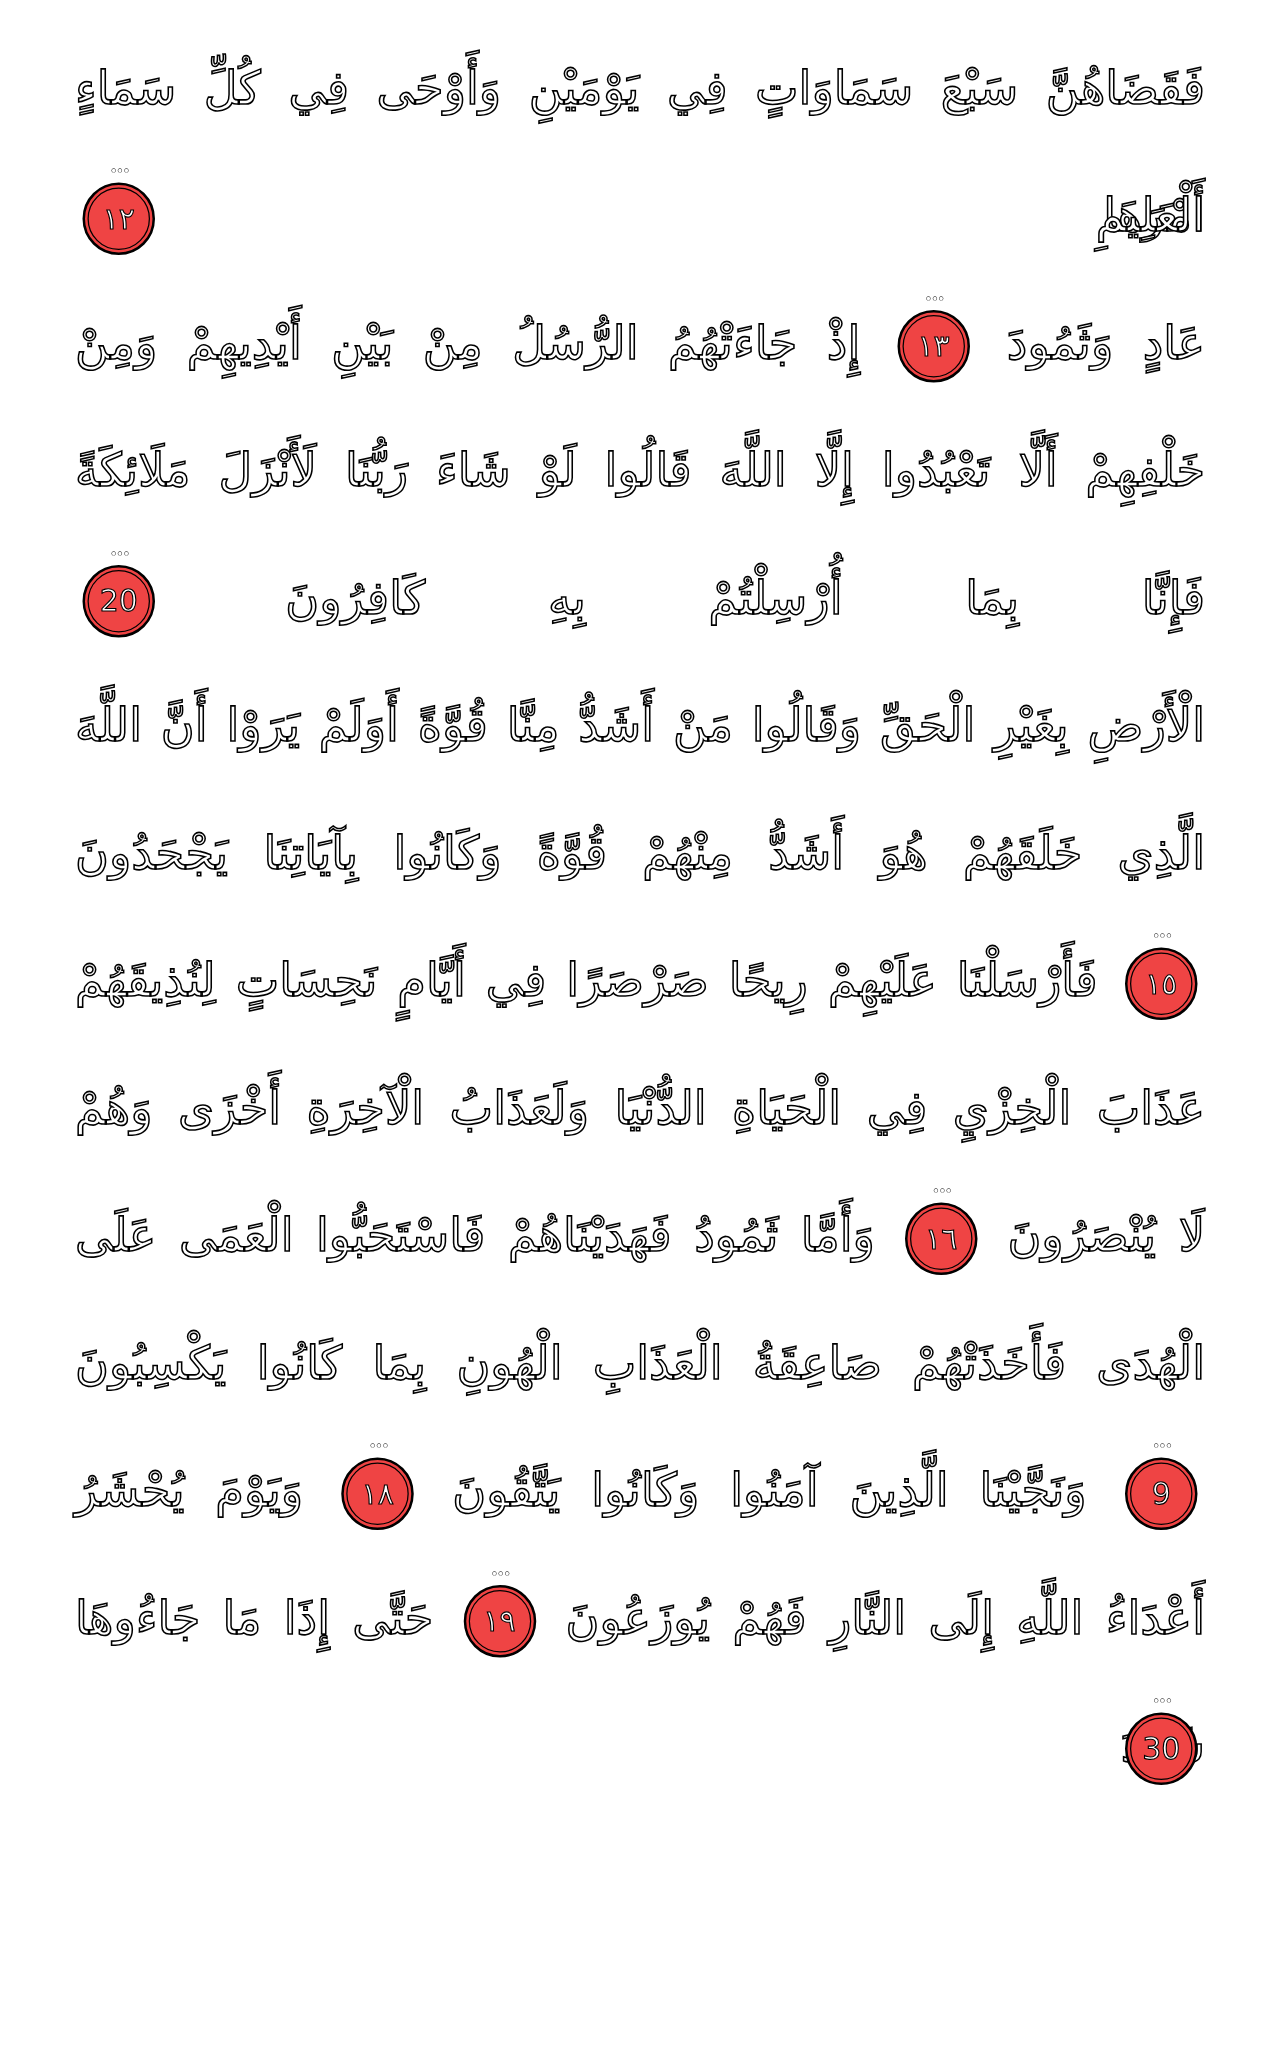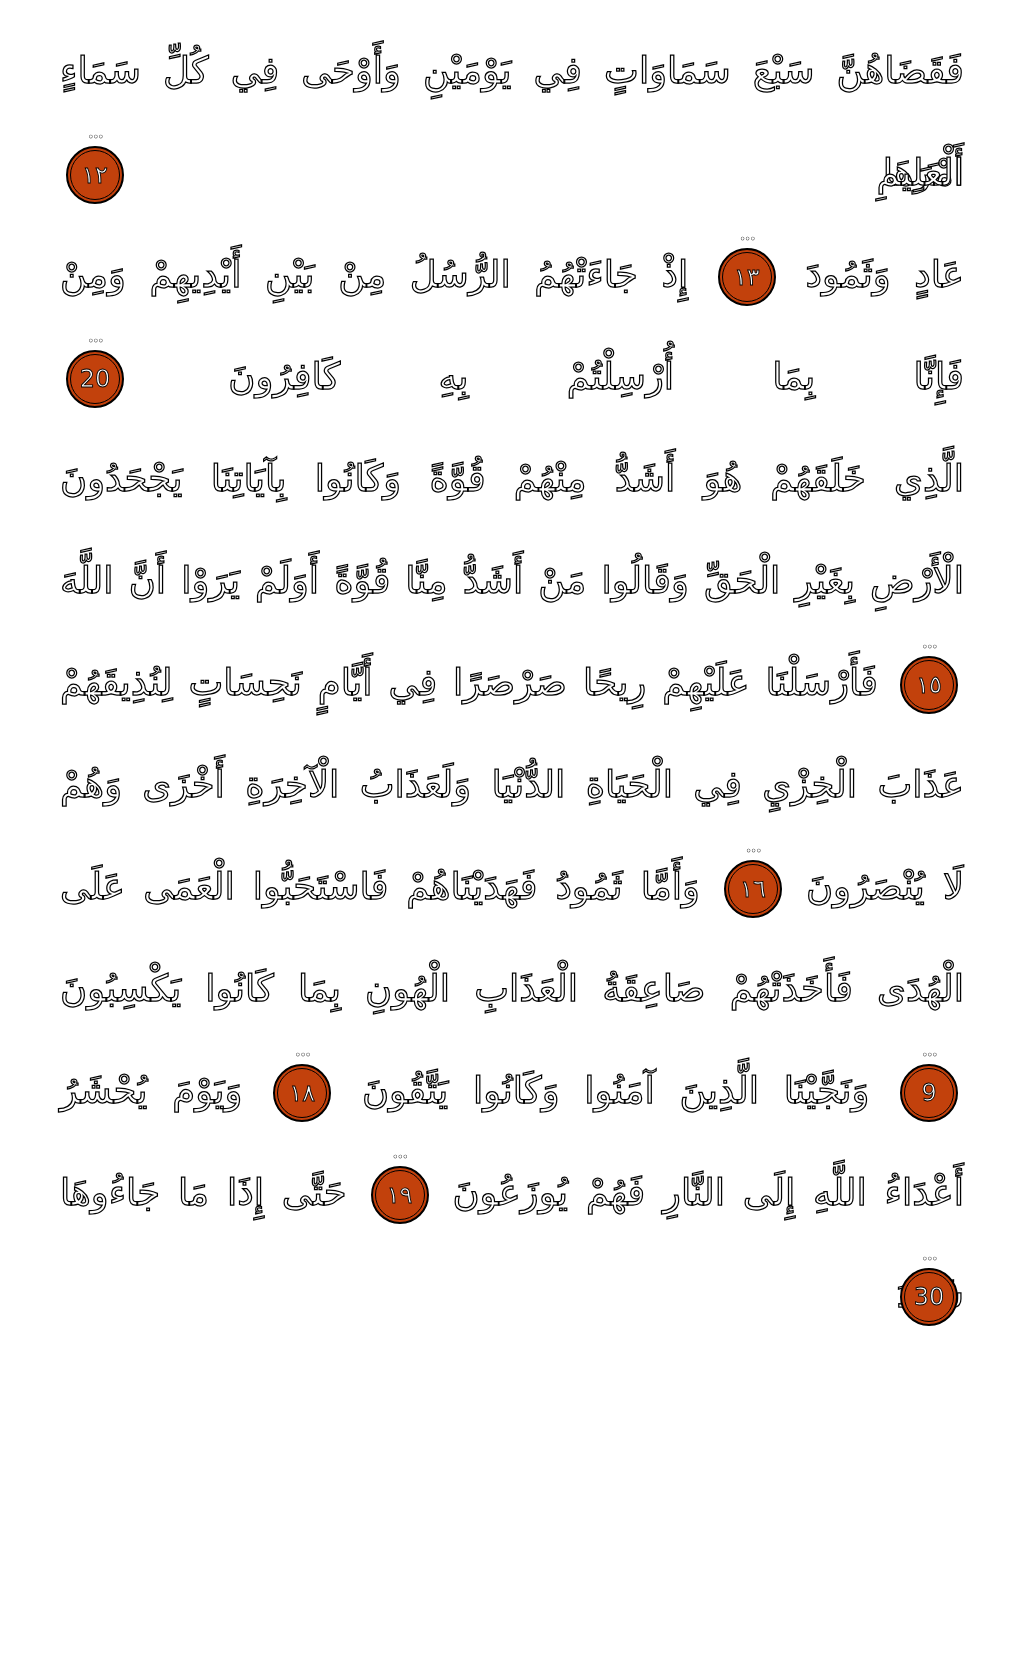--- a/index.html
+++ b/index.html
@@ -47,21 +47,21 @@
     display: inline-flex;
     align-items: center;
     justify-content: center;
     box-sizing: border-box;
     width: 58px; height: 58px;
     border: 2.5px solid #000000;
     border-radius: 50%;
     position: relative;
     vertical-align: middle;
     margin: 0 6px;
-    background: #c2410c;
+    background: #ef4444;
   }
   .ayah-marker::after {        
     content: "";
     position: absolute;
     inset: 2px;
     border: 1px solid #000000;
     border-radius: 50%;
     pointer-events: none;
   }
   .ayah-marker::before {       
@@ -89,25 +89,26 @@
 
 <div class="mushaf-page">
   <div class="mushaf-text-block" dir="rtl">
       <div class="mushaf-line"><span class="ayah-text outlined">فَقَضَاهُنَّ سَبْعَ سَمَاوَاتٍ فِي يَوْمَيْنِ وَأَوْحَى فِي كُلِّ سَمَاءٍ أَمْرَهَا</span> </div>
       <div class="mushaf-line"><span class="ayah-text outlined">الْعَلِيمِ</span> <span class="ayah-marker">
           <span class="ayah-marker-number outlined">١٢</span>
         </span>  </div>
       <div class="mushaf-line"><span class="ayah-text outlined">عَادٍ وَثَمُودَ</span> <span class="ayah-marker">
           <span class="ayah-marker-number outlined">١٣</span>
         </span> <span class="ayah-text outlined">إِذْ جَاءَتْهُمُ الرُّسُلُ مِنْ بَيْنِ أَيْدِيهِمْ وَمِنْ</span> </div>
+      <div class="mushaf-line"><span class="ayah-text outlined">خَلْفِهِمْ أَلَّا تَعْبُدُوا إِلَّا اللَّهَ قَالُوا لَوْ شَاءَ رَبُّنَا لَأَنْزَلَ مَلَائِكَةً</span> </div>
       <div class="mushaf-line"><span class="ayah-text outlined">فَإِنَّا بِمَا أُرْسِلْتُمْ بِهِ كَافِرُونَ</span> <span class="ayah-marker">
           <span class="ayah-marker-number outlined">20</span>
         </span>  </div>
+      <div class="mushaf-line"><span class="ayah-text outlined">الْأَرْضِ بِغَيْرِ الْحَقِّ وَقَالُوا مَنْ أَشَدُّ مِنَّا قُوَّةً أَوَلَمْ يَرَوْا أَنَّ اللَّهَ</span> </div>
       <div class="mushaf-line"><span class="ayah-text outlined">الَّذِي خَلَقَهُمْ هُوَ أَشَدُّ مِنْهُمْ قُوَّةً وَكَانُوا بِآيَاتِنَا يَجْحَدُونَ</span> </div>
-      <div class="mushaf-line"><span class="ayah-text outlined">الْأَرْضِ بِغَيْرِ الْحَقِّ وَقَالُوا مَنْ أَشَدُّ مِنَّا قُوَّةً أَوَلَمْ يَرَوْا أَنَّ اللَّهَ</span> </div>
       <div class="mushaf-line"><span class="ayah-marker">
           <span class="ayah-marker-number outlined">١٥</span>
         </span> <span class="ayah-text outlined">فَأَرْسَلْنَا عَلَيْهِمْ رِيحًا صَرْصَرًا فِي أَيَّامٍ نَحِسَاتٍ لِنُذِيقَهُمْ</span> </div>
       <div class="mushaf-line"><span class="ayah-text outlined">عَذَابَ الْخِزْيِ فِي الْحَيَاةِ الدُّنْيَا وَلَعَذَابُ الْآخِرَةِ أَخْزَى وَهُمْ</span> </div>
       <div class="mushaf-line"><span class="ayah-text outlined">لَا يُنْصَرُونَ</span> <span class="ayah-marker">
           <span class="ayah-marker-number outlined">١٦</span>
         </span> <span class="ayah-text outlined">وَأَمَّا ثَمُودُ فَهَدَيْنَاهُمْ فَاسْتَحَبُّوا الْعَمَى عَلَى</span> </div>
       <div class="mushaf-line"><span class="ayah-text outlined">الْهُدَى فَأَخَذَتْهُمْ صَاعِقَةُ الْعَذَابِ الْهُونِ بِمَا كَانُوا يَكْسِبُونَ</span> </div>
       <div class="mushaf-line"><span class="ayah-marker">
           <span class="ayah-marker-number outlined">9</span>

